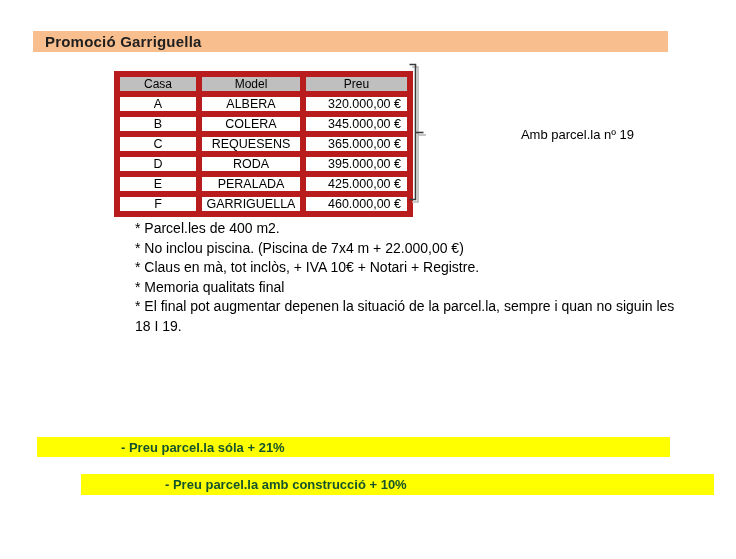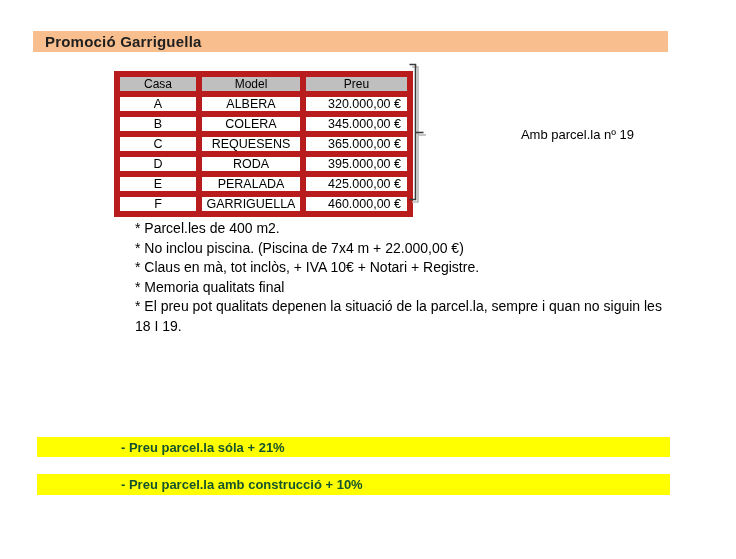--- a/index.html
+++ b/index.html
@@ -59,21 +59,21 @@
   .notes .note-line{white-space:nowrap;}
 
   .highlight-bar{
     position:absolute;left:37px;width:633px;
     background:var(--highlight-bg,#FFFF00);
     display:flex;align-items:center;
     padding-left:84px;
     font-size:13px;font-weight:bold;color:#14532d;white-space:nowrap;
   }
   .highlight-bar.bar-1{top:437px;height:20px;}
-  .highlight-bar.bar-2{top:474px;height:21px;}
+  .highlight-bar.bar-2{top:474px;height:21px;margin-left:44px;}
 </style>
 </head>
 <body>
 
 <div class="title-banner">
   <span>Promoció Garriguella</span>
 </div>
 
 <table class="price-table">
   <colgroup>
@@ -133,21 +133,21 @@
 
 <div class="annotation">
   <div>Amb parcel.la nº 19</div>
 </div>
 
 <div class="notes">
   <div class="note-line">* Parcel.les de 400 m2.</div>
   <div class="note-line">* No inclou piscina. (Piscina de 7x4 m + 22.000,00 €)</div>
   <div class="note-line">* Claus en mà, tot inclòs, + IVA 10€ + Notari + Registre.</div>
   <div class="note-line">* Memoria qualitats final</div>
-  <div class="note-line">* El preu pot qualitats depenen la situació de la parcel.la, sempre i quan no siguin les</div>
+  <div class="note-line">* El final pot augmentar depenen la situació de la parcel.la, sempre i quan no siguin les</div>
   <div class="note-line">18 I 19.</div>
 </div>
 
 <div class="highlight-bar bar-1">
   <span>- Preu parcel.la sóla + 21%</span>
 </div>
 
 <div class="highlight-bar bar-2">
   <span>- Preu parcel.la amb construcció + 10%</span>
 </div>

